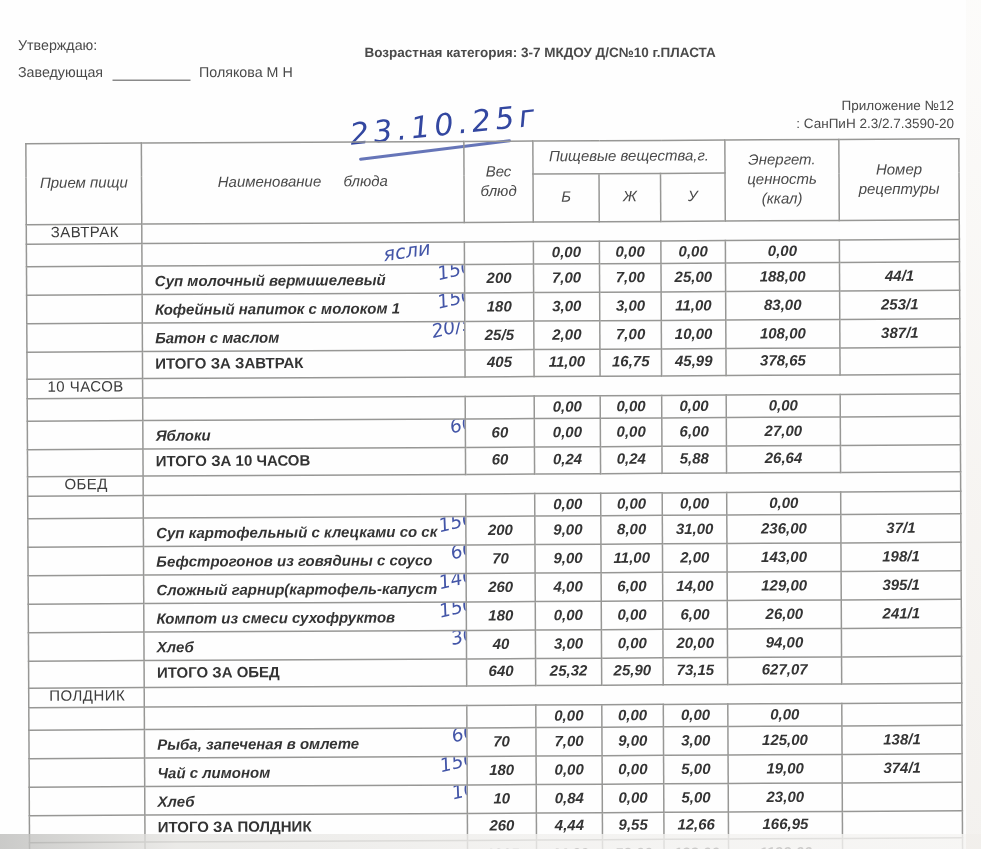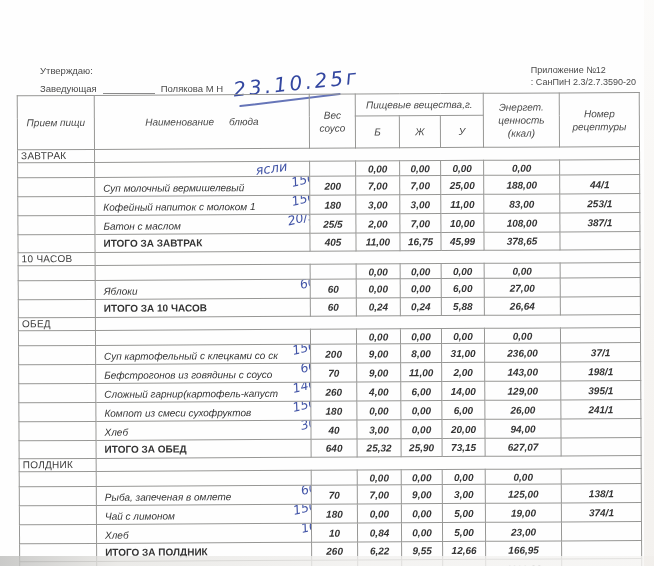--- a/index.html
+++ b/index.html
@@ -3,27 +3,27 @@
 <meta charset="utf-8">
 <style>
   html,body{margin:0;padding:0;}
   body{
     width:654px;height:566px;position:relative;overflow:hidden;
     background:#fefefe;
     font-family:"Liberation Sans",sans-serif;
     color:#3c3c3c;
   }
   
-  .approval{position:absolute;left:40px;top:25px;font-size:9.5px;color:#4a4a4a;margin-top:40px;}
+  .approval{position:absolute;left:12px;top:25px;font-size:9.5px;color:#4a4a4a;}
   .approval .row2{margin-top:7px;display:flex;}
   .sig-line{display:inline-block;width:52px;border-bottom:1px solid #8a8a8a;margin:0 6px;height:10px;}
   .title-block{position:absolute;left:243px;top:28px;width:330px;}
   .doc-title{font-size:17.5px;font-weight:bold;color:#3a3a3a;letter-spacing:.3px;white-space:nowrap;}
   .doc-subtitle{font-size:9px;font-weight:bold;color:#4a4a4a;margin-top:2px;white-space:nowrap;}
-  .annex{position:absolute;right:18px;top:64px;font-size:9px;color:#4a4a4a;line-height:12px;}
+  .annex{position:absolute;right:18px;top:64px;text-align:right;font-size:9px;color:#4a4a4a;line-height:12px;}
   
   .hw-ink{color:#3347a0;font-style:italic;font-family:"DejaVu Sans",sans-serif;}
   .hw-date{position:absolute;left:233px;top:71px;font-size:20px;letter-spacing:3px;transform:rotate(-6deg);}
   .hw-date-stroke{position:absolute;left:239px;top:99px;width:102px;height:2px;background:#3347a0;opacity:.75;transform:rotate(-7deg);border-radius:2px;}
   .hw-note{position:absolute;right:-10px;top:-5px;font-size:12.5px;transform:rotate(-13deg);white-space:nowrap;opacity:.92;}
   .hw-group{position:absolute;right:-62px;top:-7px;font-size:13px;transform:rotate(-8deg);word-spacing:24px;white-space:nowrap;opacity:.92;}
   
   .table-wrap{position:absolute;left:18px;top:94px;width:622px;transform:rotate(-.3deg);transform-origin:40% 50%;}
   table{border-collapse:collapse;table-layout:fixed;width:622px;}
   col.c1{width:77px}col.c2{width:215px}col.c3{width:46px}col.c4{width:44px}
@@ -31,23 +31,23 @@
   th,td{border:1px solid #979795;padding:0 2px;overflow:hidden;position:relative;}
   thead th{font-weight:normal;font-style:italic;font-size:10px;color:#4a4a4a;line-height:1.3;}
   thead tr:first-child{height:22px;}
   thead tr:last-child{height:32px;}
   th.dish-h{word-spacing:12px;}
   tr.r-label{height:13px;}
   tr.r-zero{height:15px;}
   tr.r-data{height:17px;}
   tr.r-total{height:18px;}
   tr.r-day{height:20px;}
-  td.meal{font-size:10px;color:#3c3c3c;padding-left:3px;letter-spacing:.3px;white-space:nowrap;vertical-align:top;}
+  td.meal{font-size:10px;color:#3c3c3c;padding-left:3px;letter-spacing:.3px;white-space:nowrap;vertical-align:top;text-align:center;}
   td.dish{padding-left:8px;}
-  .dish-txt{font-size:10px;font-weight:normal;font-style:italic;color:#343434;white-space:nowrap;}
+  .dish-txt{font-size:10px;font-weight:bold;font-style:italic;color:#343434;white-space:nowrap;}
   td.num,td.recipe{text-align:center;font-size:10px;font-weight:bold;font-style:italic;color:#343434;white-space:nowrap;}
   td.total-label{font-size:10px;font-weight:bold;color:#333;padding-left:8px;white-space:nowrap;}
   td.day-label{font-size:10.5px;font-weight:bold;color:#333;padding-left:8px;word-spacing:5px;white-space:nowrap;}
   
   .scan-bottom{position:absolute;left:0;top:556px;width:654px;height:10px;
     background:linear-gradient(to right,#bdbdbb,#e6e5e2 18%,#f1f0ee 55%,#f5f4f2);opacity:.8;}
   .scan-right{position:absolute;left:644px;top:0;width:10px;height:566px;
     background:linear-gradient(to bottom,#fbfaf8,#f3f0ec 60%,#efece8);opacity:.7;}
 </style>
 </head>
@@ -56,20 +56,21 @@
 <div class="approval">
   <div>Утверждаю:</div>
   <div class="row2">
     <span>Заведующая</span>
     <span class="sig-line"></span>
     <span>Полякова М Н</span>
   </div>
 </div>
 
 <div class="title-block">
+  <div class="doc-subtitle">Возрастная категория: 3-7 МКДОУ Д/С№10 г.ПЛАСТА</div>
 </div>
 
 <div class="annex">
   <div>Приложение №12</div>
   <div>: СанПиН 2.3/2.7.3590-20</div>
 </div>
 
 <div class="hw-ink hw-date">23.10.25г</div>
 <div class="hw-date-stroke"></div>
 
@@ -82,21 +83,21 @@
         <col class="c4">
         <col class="c5">
         <col class="c6">
         <col class="c7">
         <col class="c8">
       </colgroup>
   <thead>
     <tr>
       <th rowspan="2">Прием пищи</th>
       <th rowspan="2" class="dish-h">Наименование блюда</th>
-      <th rowspan="2">Вес соусо</th>
+      <th rowspan="2">Вес блюд</th>
       <th colspan="3">Пищевые вещества,г.</th>
       <th rowspan="2">Энергет. ценность (ккал)</th>
       <th rowspan="2">Номер рецептуры</th>
     </tr>
     <tr>
       <th>Б</th>
       <th>Ж</th>
       <th>У</th>
     </tr>
   </thead>
@@ -310,21 +311,21 @@
       <td class="num">0,84</td>
       <td class="num">0,00</td>
       <td class="num">5,00</td>
       <td class="num">23,00</td>
       <td class="recipe"></td>
     </tr>
     <tr class="r-total">
       <td></td>
       <td class="total-label">ИТОГО ЗА ПОЛДНИК</td>
       <td class="num">260</td>
-      <td class="num">6,22</td>
+      <td class="num">4,44</td>
       <td class="num">9,55</td>
       <td class="num">12,66</td>
       <td class="num">166,95</td>
       <td></td>
     </tr>
 
     <tr class="r-day">
       <td></td>
       <td class="day-label">ИТОГО ЗА ДЕНЬ</td>
       <td class="num">1365</td>

